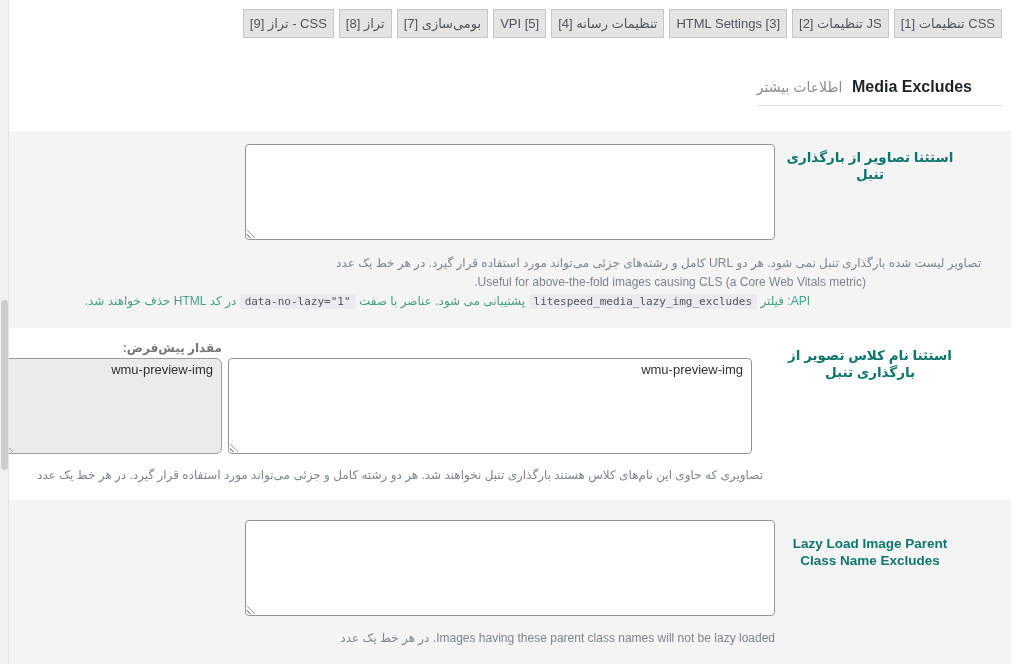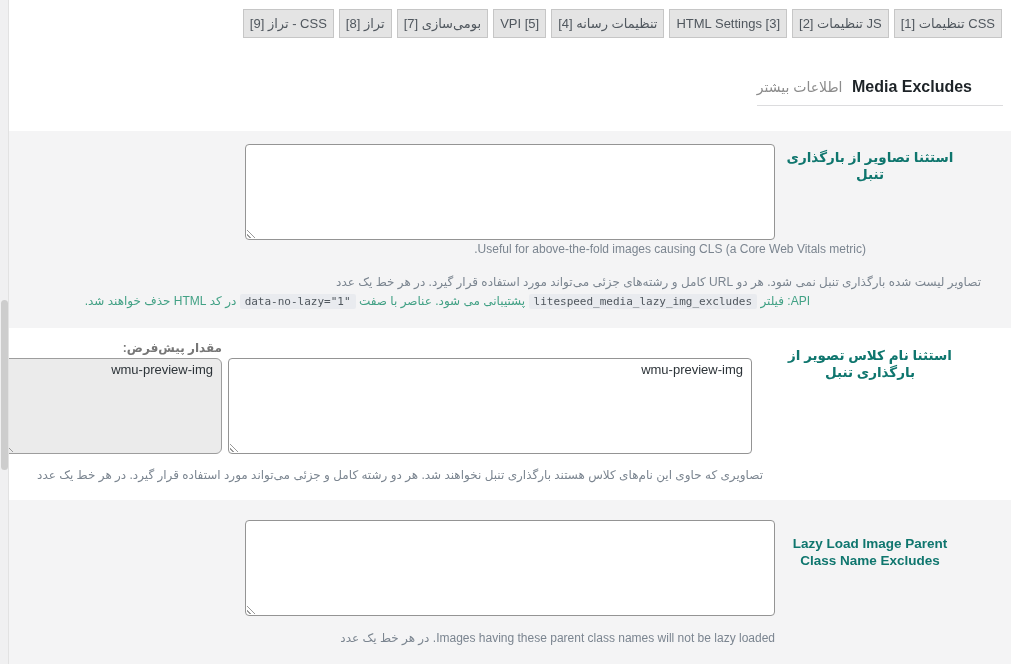--- a/index.html
+++ b/index.html
@@ -196,22 +196,22 @@
 </div>
 
 <div class="rows">
 
   <div class="row row1 stripe">
     <div class="th">استثنا تصاویر از بارگذاری تنبل</div>
     <div class="ta-wrap main">
       <textarea spellcheck="false" style=""></textarea>
       <span class="grip"></span>
     </div>
+    <div class="desc d-r1a">تصاویر لیست شده بارگذاری تنبل نمی شود. هر دو URL کامل و رشته‌های جزئی می‌تواند مورد استفاده قرار گیرد. در هر خط یک عدد</div>
     <div class="desc d-r1b">Useful for above-the-fold images causing CLS (a Core Web Vitals metric).</div>
-    <div class="desc d-r1a">تصاویر لیست شده بارگذاری تنبل نمی شود. هر دو URL کامل و رشته‌های جزئی می‌تواند مورد استفاده قرار گیرد. در هر خط یک عدد</div>
     <div class="desc api d-r1c"><span>API: فیلتر</span> <code dir="ltr">litespeed_media_lazy_img_excludes</code> <span>پشتیبانی می شود. عناصر با صفت</span> <code dir="ltr">data-no-lazy="1"</code> <span>در کد HTML حذف خواهند شد.</span></div>
   </div>
 
   <div class="row row2">
     <div class="th">استثنا نام کلاس تصویر از بارگذاری تنبل</div>
     <div class="row2-content">
       <div class="ta-wrap row2-ta">
         <textarea spellcheck="false" style="">wmu-preview-img</textarea>
         <span class="grip"></span>
       </div>

